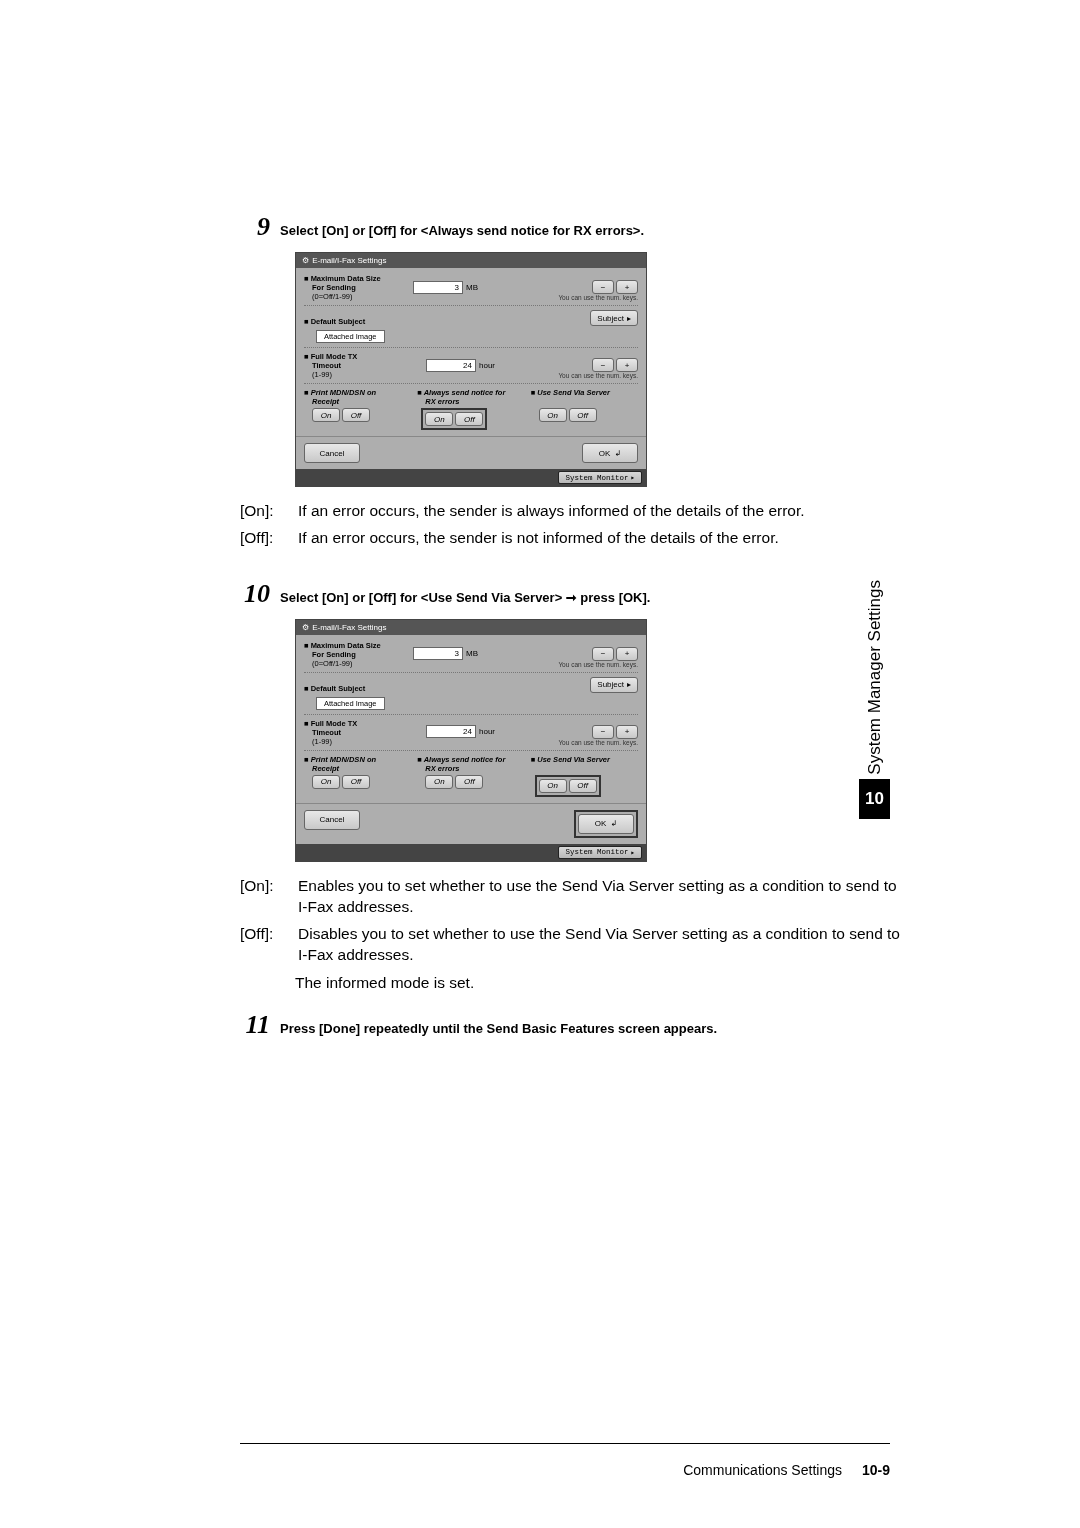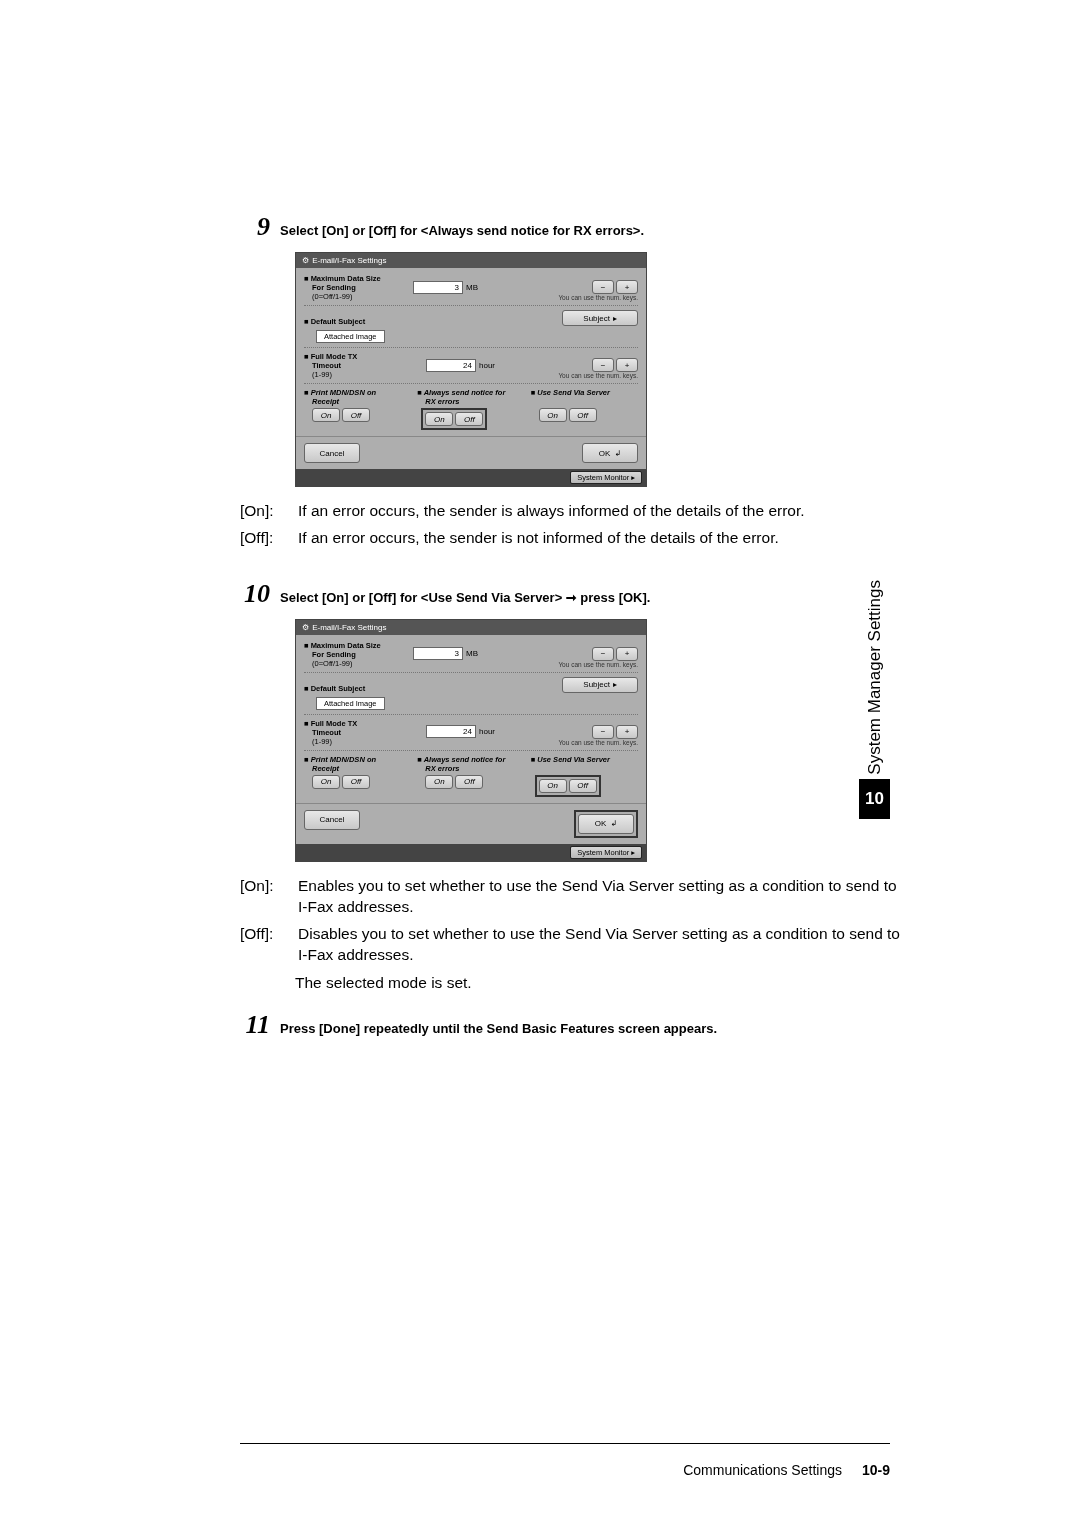--- a/index.html
+++ b/index.html
@@ -132,20 +132,21 @@
   }
   .ss-status-btn {
     background: linear-gradient(#d8d8d8,#b8b8b8);
     border:1px solid #222;
     font-size:7.5px;
     padding:1px 6px;
     border-radius:2px;
     display:inline-flex;
     align-items:center;
     gap:2px;
+    font-family:Liberation Mono, monospace;
   }
   .ss-selected {
     border: 2px solid #333;
     padding:2px;
     display:inline-block;
   }
   .dl {
     font-size: 15.5px;
     line-height:1.35;
   }
@@ -197,21 +198,21 @@
     bottom:84px;
     left:240px;
     right:190px;
     border-top:1px solid #000;
   }
   .subject-btn {
     background: linear-gradient(#e8e8e8,#c8c8c8);
     border: 1px solid #666;
     border-radius:3px;
     height:14px;
-    padding:0 20px;
+    padding:0 6px;
     font-size:8px;
     display:inline-flex;
     align-items:center;
   }
 </style>
 </head>
 <body>
 
 <div class="page">
 
@@ -449,21 +450,21 @@
   <div class="dl">
     <div class="dl-row">
       <div class="dl-term">[On]:</div>
       <div>Enables you to set whether to use the Send Via Server setting as a condition to send to I-Fax addresses.</div>
     </div>
     <div class="dl-row">
       <div class="dl-term">[Off]:</div>
       <div>Disables you to set whether to use the Send Via Server setting as a condition to send to I-Fax addresses.</div>
     </div>
   </div>
-  <div class="body-text">The selected mode is set.</div>
+  <div class="body-text">The informed mode is set.</div>
 
   <div class="step" style="margin-top:18px">
     <div class="step-num">11</div>
     <div class="step-title">Press [Done] repeatedly until the Send Basic Features screen appears.</div>
   </div>
 
   <div class="side-tab">
     <div class="side-label">System Manager Settings</div>
     <div class="side-box">10</div>
   </div>

